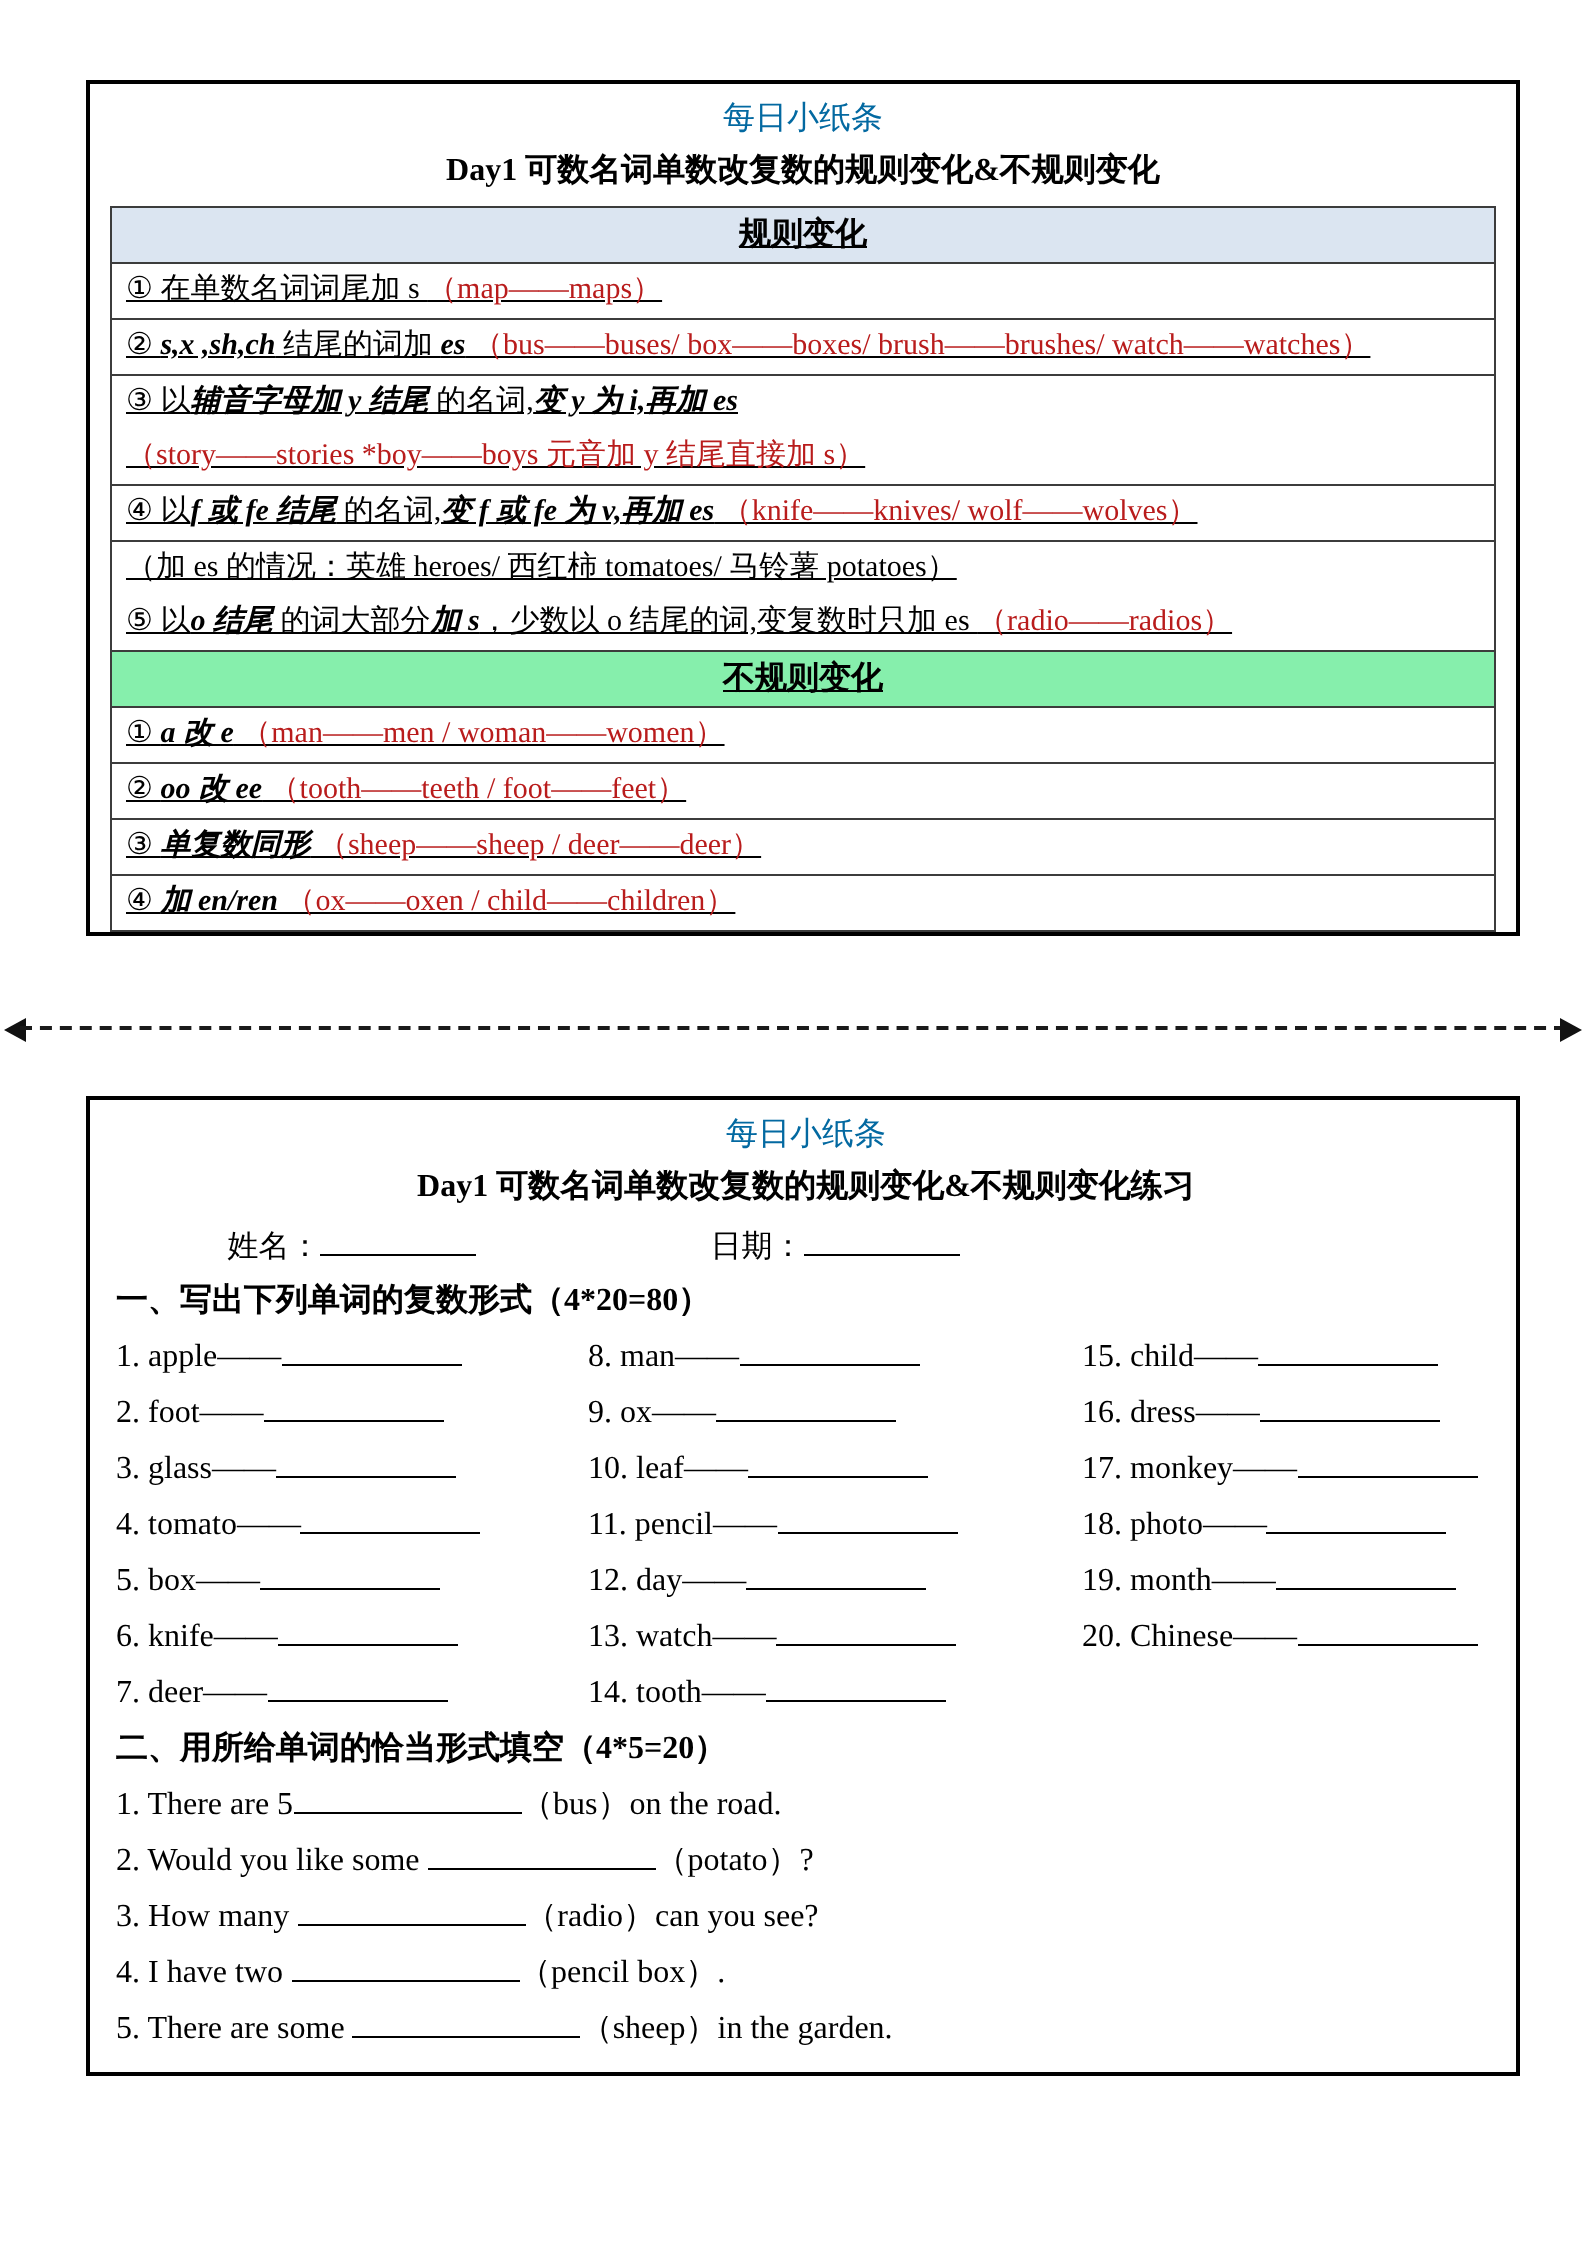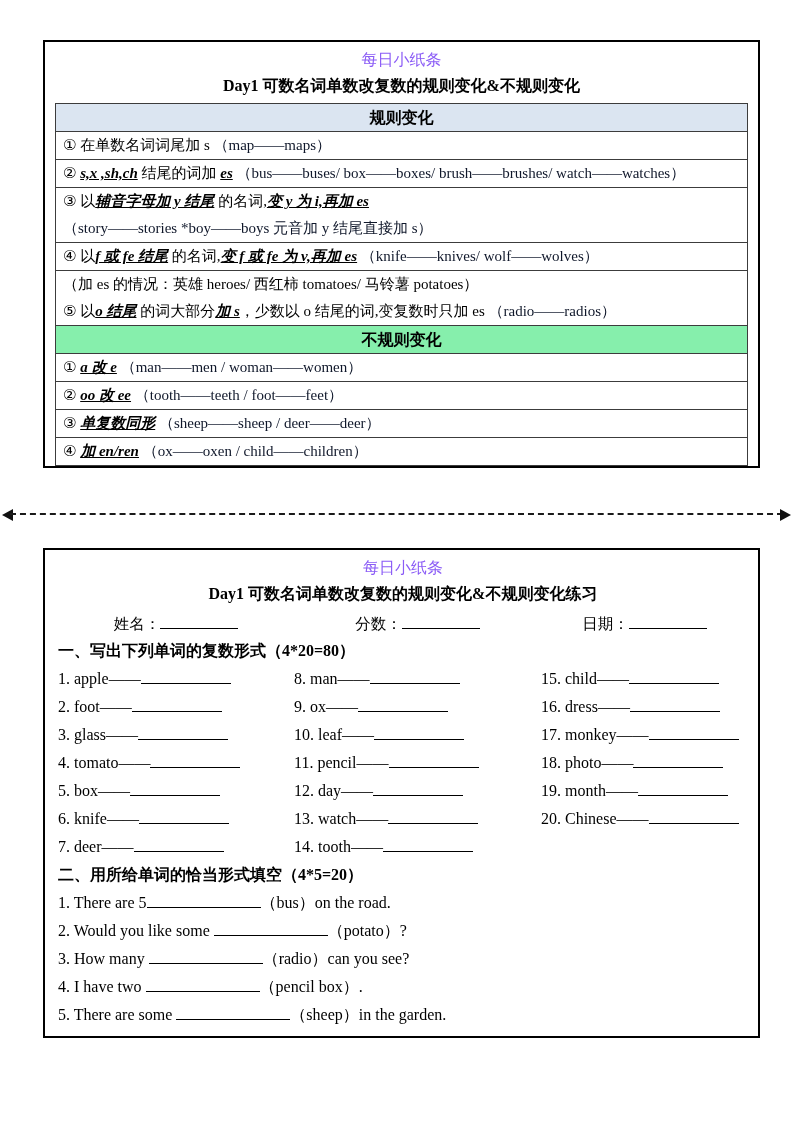--- a/index.html
+++ b/index.html
@@ -4,32 +4,32 @@
 <style>
   * { margin:0; padding:0; box-sizing:border-box; }
   body { background:#ffffff; }
   .page {
     position:relative; width:793px; height:1122px; background:#ffffff;
     font-family:"Liberation Serif","DejaVu Serif","DejaVu Sans",serif; color:#000;
     overflow:hidden;
   }
   
   .card1 { position:absolute; left:43px; top:40px; width:717px; height:428px; border:2px solid #000; background:#fff; }
-  .brand { text-align:center; color:#8b5cf6; font-size:16px; line-height:22px; margin-top:7px; }
+  .brand { text-align:center; color:#0369a1; font-size:16px; line-height:22px; margin-top:7px; }
   .sheet-title { text-align:center; font-weight:bold; font-size:16px; line-height:25px; margin-top:2px; }
-  .rules-table { width:693px; margin:5px auto 0 auto; border:1px solid #3c3c3c; font-size:15px; }
+  .rules-table { width:693px; margin:5px auto 0 auto; border:1px solid #3c3c3c; font-size:15px;text-decoration:underline; }
   .rules-table > div { border-bottom:1px solid #3c3c3c; }
   .rules-table > div:last-child { border-bottom:none; }
   .th { text-align:center; font-weight:bold; font-size:16px; line-height:27px; }
   .th.reg { background:#dbe5f1; }
   .th.irr { background:#86efac; }
   .tr { padding:0 7px; }
   .tl { line-height:27px; white-space:nowrap; }
   .bu { font-weight:bold; font-style:italic; text-decoration:underline; }
-  .ex, .blue { color:#0f172a; }
+  .ex, .blue { color:#b91c1c; }
   
   .divider { position:absolute; top:509px; left:2px; width:789px; height:12px; }
   .dline { position:absolute; left:8px; right:8px; top:4px; border-top:2px dashed #1a1a1a; }
   .ah { position:absolute; top:0; width:0; height:0; border-top:6px solid transparent; border-bottom:6px solid transparent; }
   .ah.left { left:0; border-right:11px solid #111; }
   .ah.right { right:0; border-left:11px solid #111; }
   
   .card2 { position:absolute; left:43px; top:548px; width:717px; height:490px; border:2px solid #000; background:#fff; padding:0 10px 0 13px; }
   .fields { display:grid; grid-template-columns:236px 247px auto; font-size:15.5px; line-height:26px; margin-top:5px;text-align:center; }
   .fblank { display:inline-block; width:78px; height:0.95em; border-bottom:1px solid #000; }
@@ -96,21 +96,20 @@
     <span class="dline"></span>
     <span class="ah right"></span>
   </div>
 
   <div class="card2">
     <div class="brand">每日小纸条</div>
     <div class="sheet-title">Day1 可数名词单数改复数的规则变化&amp;不规则变化练习</div>
 
     <div class="fields">
       <div><span>姓名：</span><span class="fblank"></span></div>
-      <div><span>分数：</span><span class="fblank"></span></div>
       <div><span>日期：</span><span class="fblank"></span></div>
     </div>
 
     <div class="part-heading">一、写出下列单词的复数形式（4*20=80）</div>
 
     <div class="words">
       <div class="witem"><span>1. apple——</span><span class="wblank"></span></div>
       <div class="witem"><span>2. foot——</span><span class="wblank"></span></div>
       <div class="witem"><span>3. glass——</span><span class="wblank"></span></div>
       <div class="witem"><span>4. tomato——</span><span class="wblank"></span></div>

